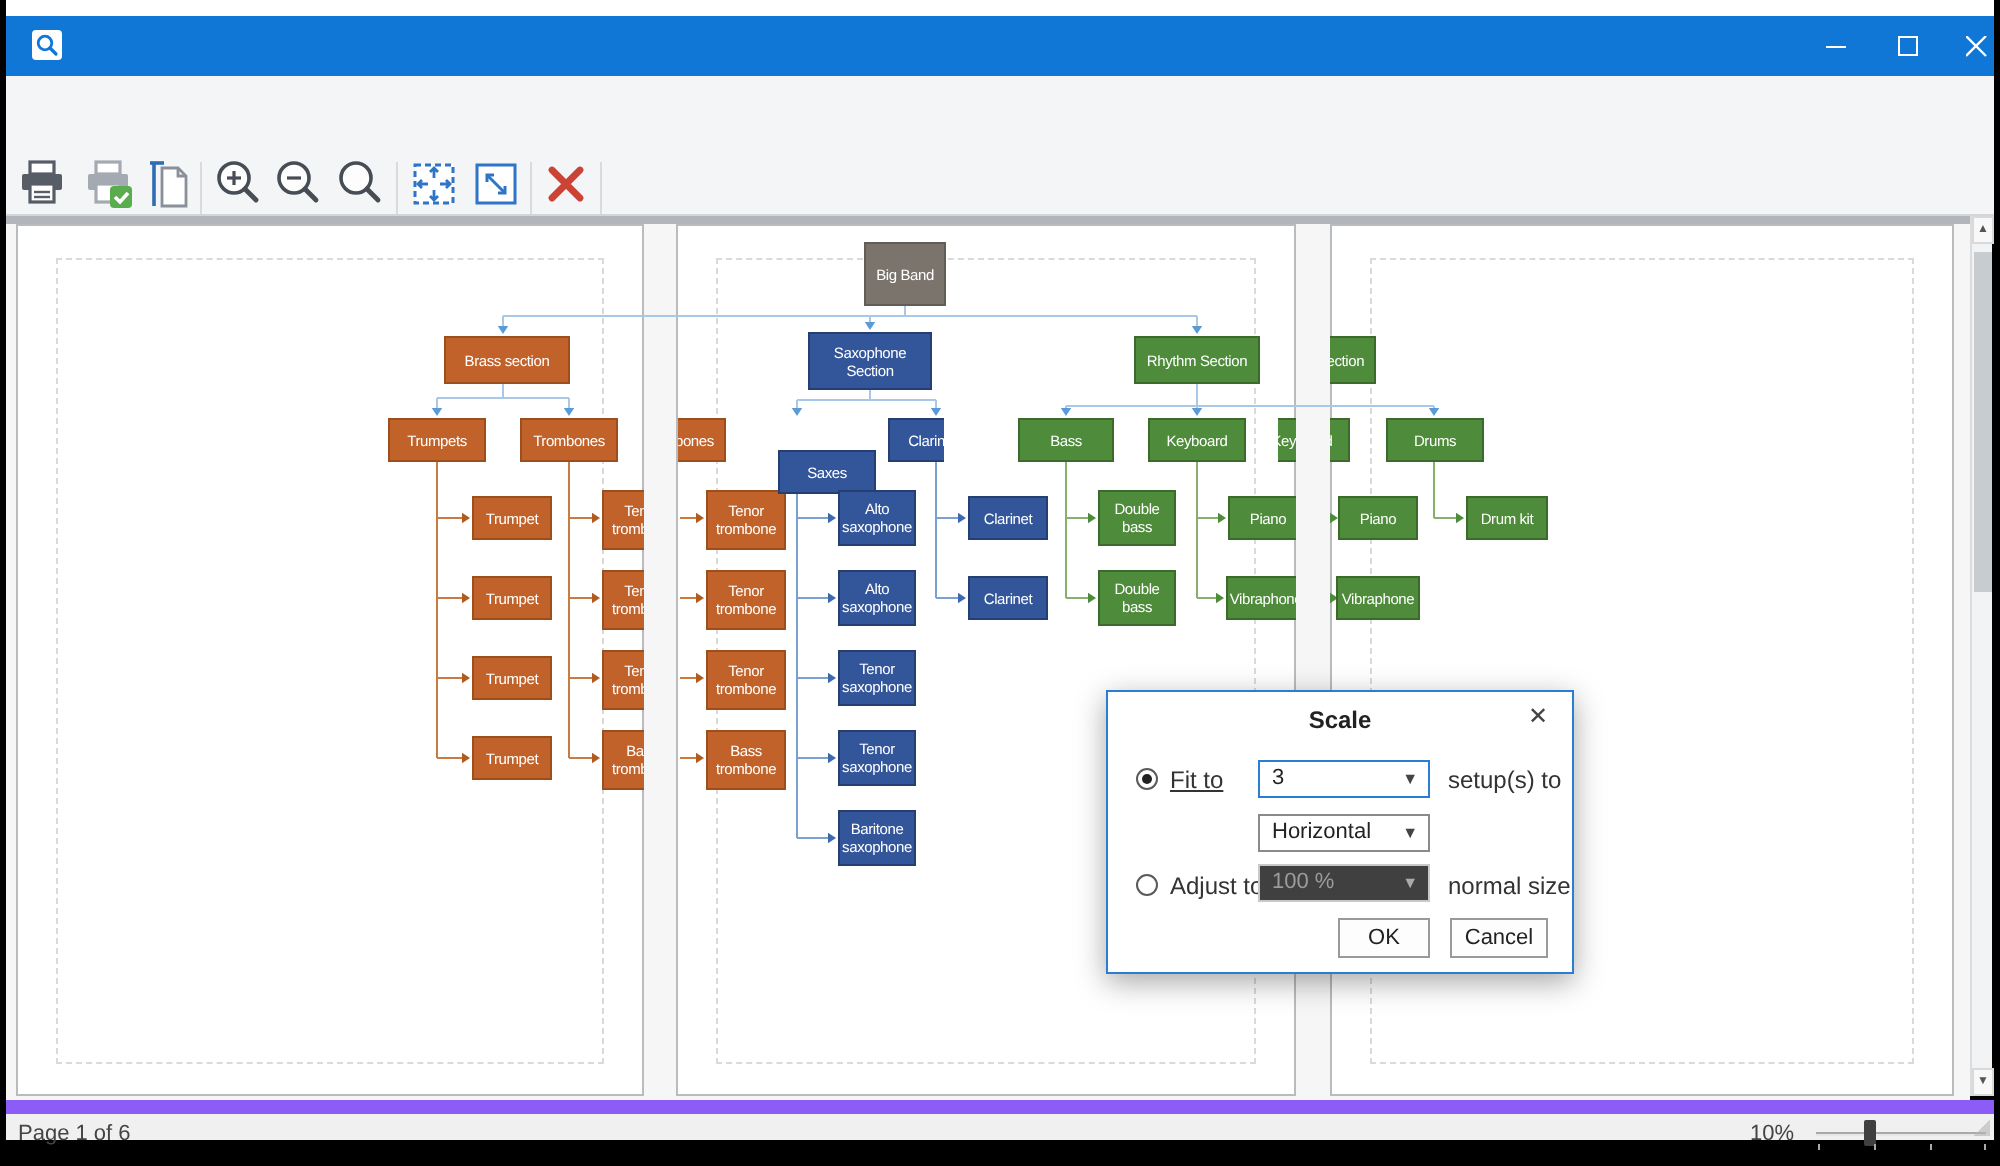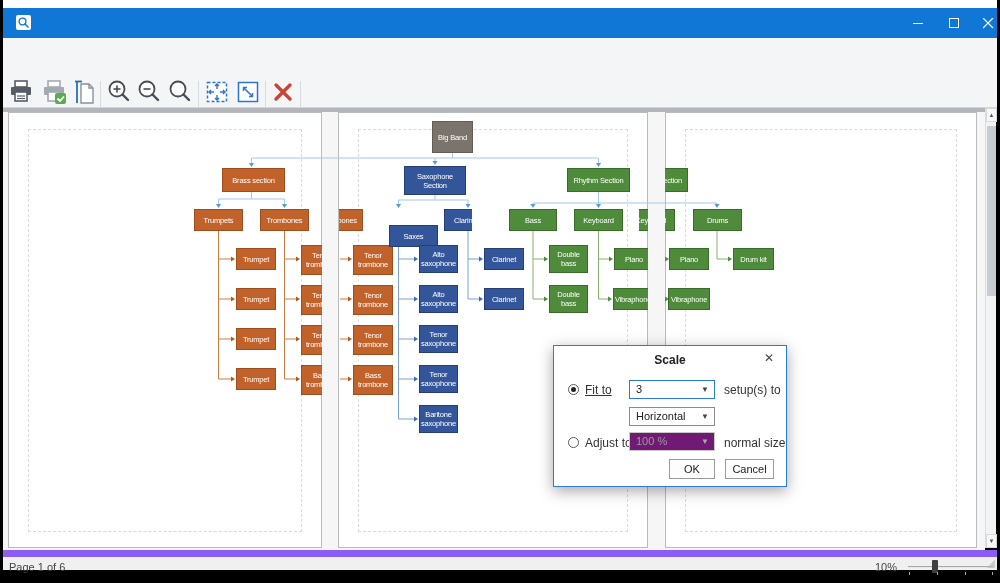--- a/index.html
+++ b/index.html
@@ -58,21 +58,21 @@
             border:1px solid #2b7cd3; box-shadow:0 4px 14px rgba(0,0,0,.35); font-size:12px; color:#333; }
   #dialog .dtitle { position:absolute; left:0; right:0; top:7px; text-align:center; font-weight:bold; color:#222; }
   #dialog .dclose { position:absolute; right:12px; top:5px; color:#444; font-size:12px; }
   .radio { position:absolute; width:11px; height:11px; border:1px solid #5a5a5a; border-radius:50%; background:#fff; }
   .radio.sel::after { content:""; position:absolute; left:2px; top:2px; width:5px; height:5px;
                       border-radius:50%; background:#222; }
   .combo { position:absolute; left:75px; width:86px; height:19px; border:1px solid #8a8a8a; background:#fff;
            font-size:11px; color:#222; line-height:17px; padding-left:6px; }
   .combo .carr { position:absolute; right:5px; top:0; line-height:17px; font-size:8px; color:#444; }
   .combo.focus { border-color:#2b7cd3; }
-  .combo.disabled { background:#701a75; border-color:#c9c9c9; color:#9b9b9b; }
+  .combo.disabled { background:#404040; border-color:#c9c9c9; color:#9b9b9b; }
   .combo.disabled .carr { color:#aaa; }
   .dlabel { position:absolute; }
   .dbtn { position:absolute; top:113px; height:20px; background:#fdfdfd; border:1px solid #9a9a9a;
           font-size:11px; color:#222; text-align:center; line-height:18px; }
 </style>
 </head>
 <body>
 
 <div class="abs" id="top-edge"></div>
 <div class="abs" id="titlebar">

